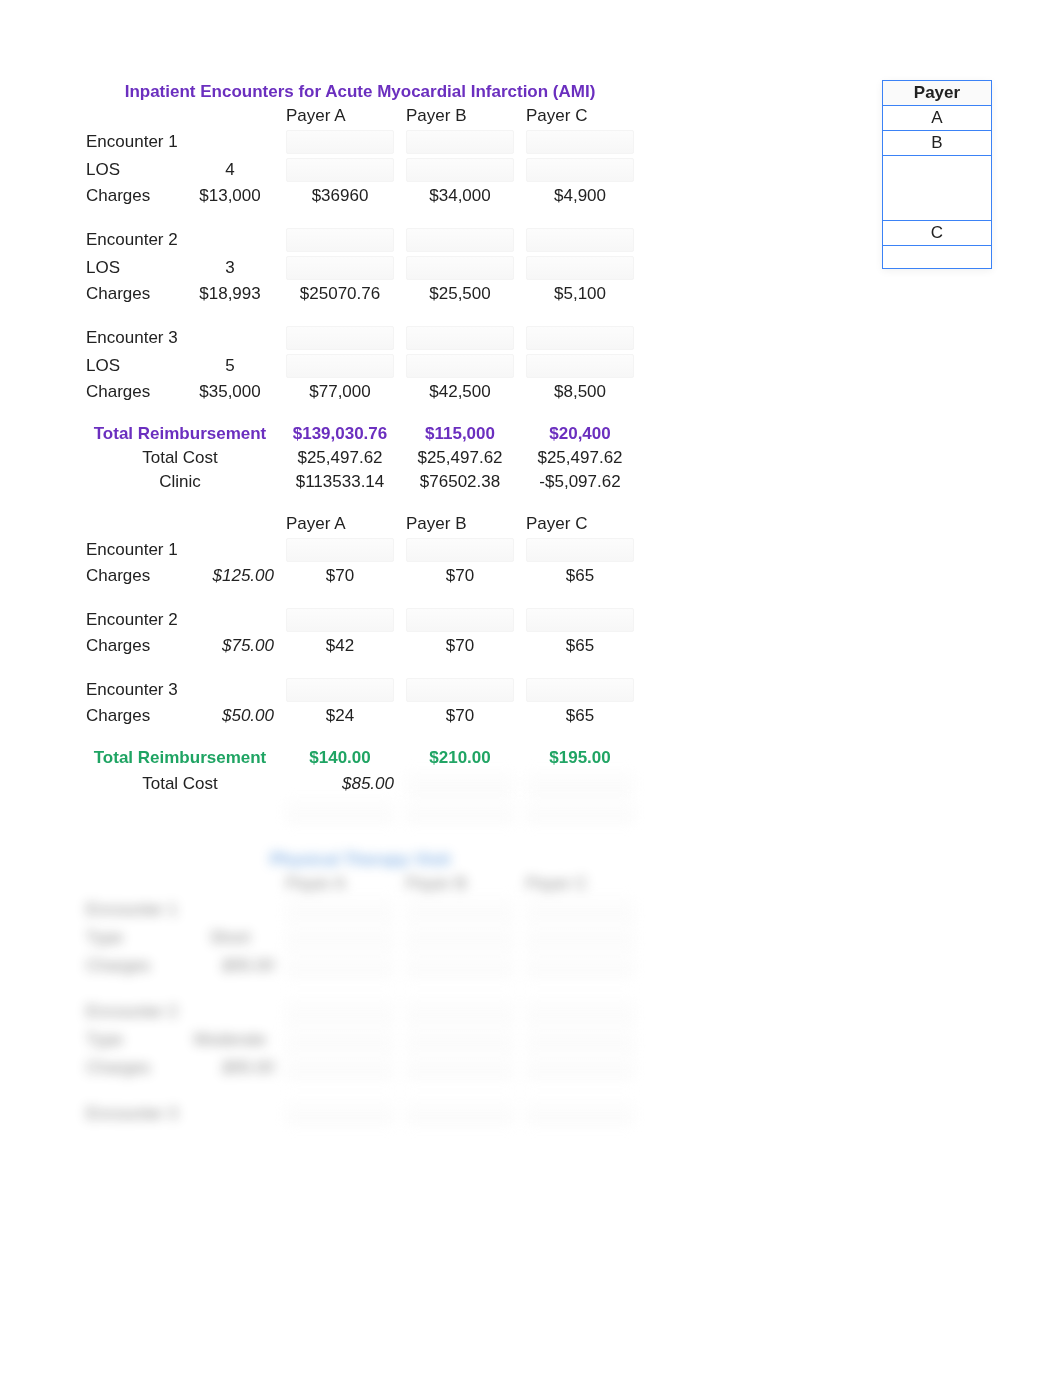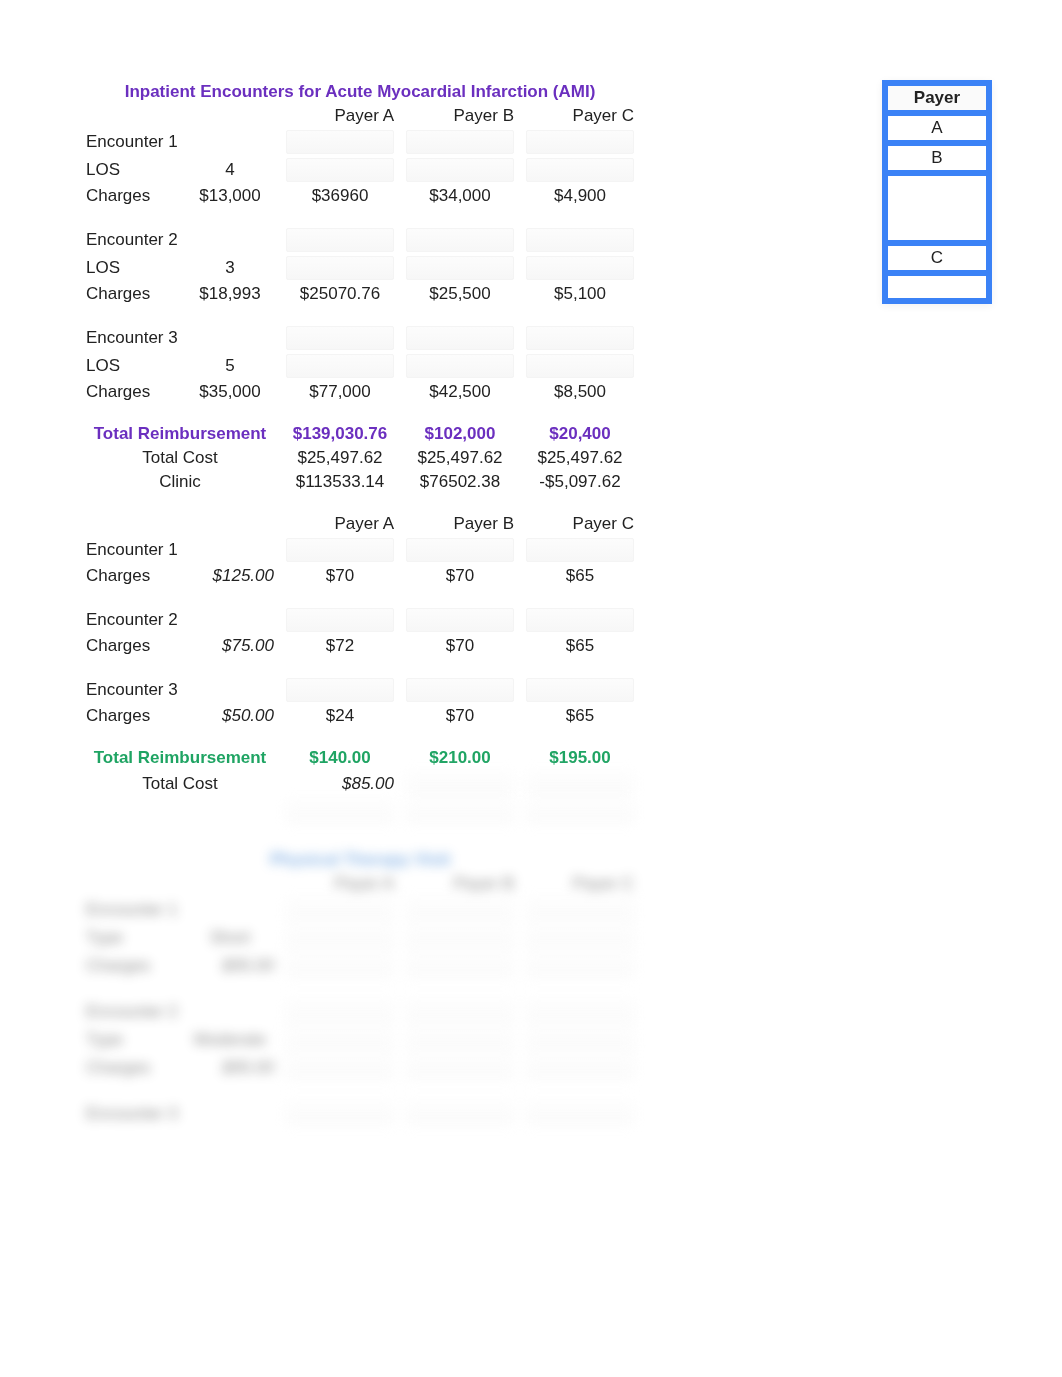--- a/index.html
+++ b/index.html
@@ -5,34 +5,34 @@
 html,body{margin:0;padding:0;background:#fff;font-family:"Segoe UI",Arial,sans-serif;color:#222;}
 .page{width:1062px;height:1377px;box-sizing:border-box;padding:80px 60px 56px;position:relative;}
 .main{position:absolute;left:80px;top:80px;width:560px;}
 .side{position:absolute;right:70px;top:80px;width:110px;}
 .tbl{border-collapse:collapse;width:100%;}
 .tbl td,.tbl th{font-size:17px;padding:2px 6px;}
 .sec-title{font-weight:700;text-align:center;font-size:18px;padding:4px 0;}
 .purple{color:#6b2fbf;}
 .green{color:#1fa463;}
 .blue{color:#1d70d0;}
-.hdr td{text-align:right;margin-top:24px;}
+.hdr td{text-align:left;margin-top:24px;}
 .rowlbl{text-align:left;}
 .val{text-align:center;}
 .num{text-align:right;padding-right:10px;font-style:italic;}
 .spc td{height:14px;}
 .cellbox{border:1px solid #f4f4f4;border-radius:2px;background:linear-gradient(#fcfcfc,#f7f7f7);height:22px;}
 .boxcell{text-align:center;}
 .total-row{font-weight:700;}
 .total-row.purple td{color:#6b2fbf;}
 .total-row.green td{color:#1fa463;}
 .right-align{text-align:center;}
 .blurzone{filter:blur(6px);opacity:0.55;}
 .side .tbl{border:1px solid #e5e5e5;}
-.side .tbl td{text-align:center;border:6px solid #3b82f6;}
+.side .tbl td{text-align:center;border:1px solid #3b82f6;}
 .side .tbl .shead{font-weight:700;background:#fafafa;}
 .side .tbl .gap td{height:60px;}
 .shadow{box-shadow:0 2px 8px rgba(0,0,0,0.06);}
 </style>
 </head>
 <body>
 <div class="page">
 
 <div class="main">
 
@@ -160,21 +160,21 @@
  <td class="boxcell">$42,500</td>
  <td class="boxcell">$8,500</td>
           </tr>
 <tr class="spc">
             <td colspan="5"></td>
           </tr>
 
 <tr class="total-row purple">
  <td colspan="2" class="right-align">Total Reimbursement</td>
  <td class="boxcell">$139,030.76</td>
- <td class="boxcell">$102,000</td>
+ <td class="boxcell">$115,000</td>
  <td class="boxcell">$20,400</td>
           </tr>
 <tr>
  <td colspan="2" class="right-align">Total Cost</td>
  <td class="boxcell">$25,497.62</td>
  <td class="boxcell">$25,497.62</td>
  <td class="boxcell">$25,497.62</td>
           </tr>
 <tr>
  <td colspan="2" class="right-align">Clinic</td>
@@ -235,21 +235,21 @@
             <td>
               <div class="cellbox"></div>
             </td>
             <td>
               <div class="cellbox"></div>
             </td>
           </tr>
 <tr>
             <td class="rowlbl">Charges</td>
  <td class="num">$75.00</td>
- <td class="boxcell">$72</td>
+ <td class="boxcell">$42</td>
  <td class="boxcell">$70</td>
  <td class="boxcell">$65</td>
           </tr>
 <tr class="spc">
             <td colspan="5"></td>
           </tr>
 
 <tr>
             <td colspan="2" class="rowlbl">Encounter 3</td>
  <td>

